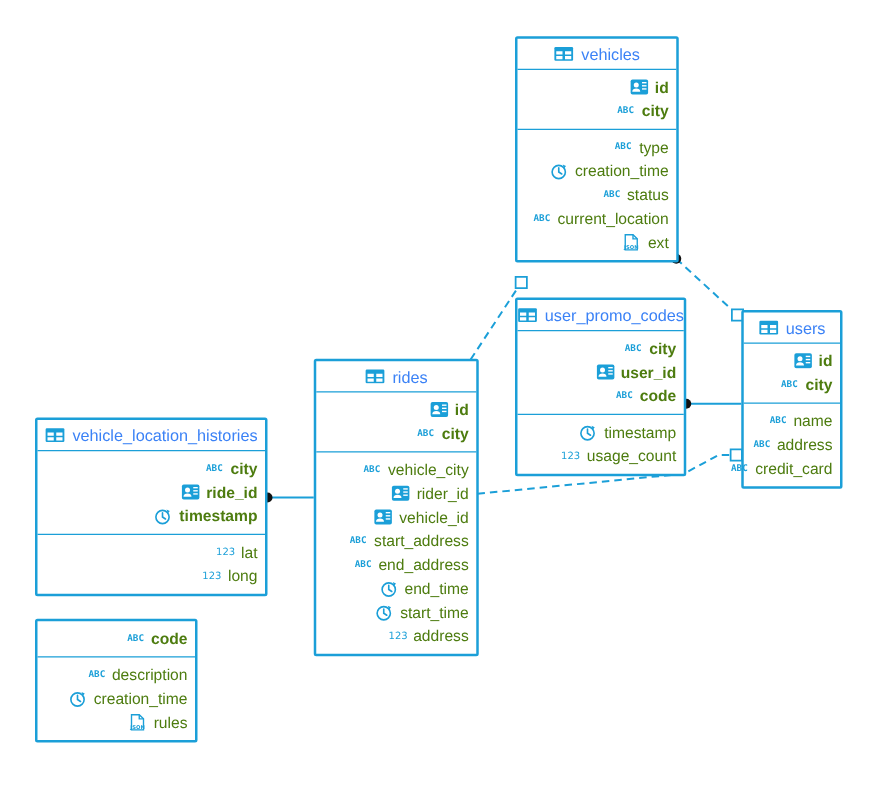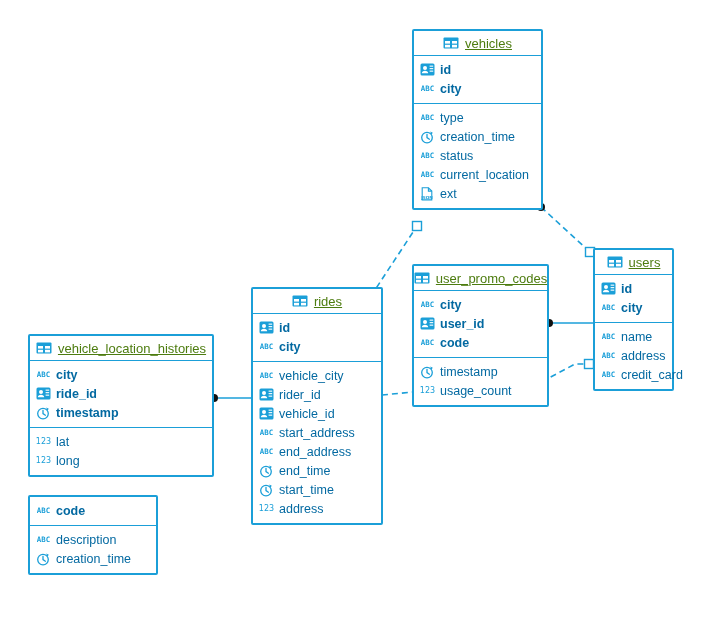--- a/index.html
+++ b/index.html
@@ -35,40 +35,40 @@
   }
   .tbl-title {
     box-sizing: border-box;
     height: 25px;
     border-bottom: 1px solid #1b9fd8;
     display: flex;
     align-items: center;
     justify-content: center;
     gap: 6px;
     font-size: 13px;
-    color: #4d7c0f;
+    color: #3b82f6;
     padding: 0 6px;
-    text-decoration: underline;
   }
   .tbl-section {
     box-sizing: border-box;
     padding: 4px 0 5px 0;
   }
   .tbl-section + .tbl-section {
     border-top: 1px solid #1b9fd8;
   }
   .col {
     display: flex;
     align-items: center;
     gap: 5px;
     height: 19px;
     padding: 0 6px;
     font-size: 12.5px;
-    color: #0369a1;
+    color: #4d7c0f;
     white-space: nowrap;
+    justify-content: flex-end;
   }
   .col.key { font-weight: bold; }
   .ic {
     flex: 0 0 auto;
     width: 15px;
     height: 14px;
     display: inline-block;
     line-height: 0;
   }
   .ic svg { display: block; }
@@ -185,21 +185,21 @@
               <svg width="15" height="14" viewBox="0 0 15 14">
                 <path d="M2.2 0.8h6.2l3.4 3.3v8.8H2.2z" fill="#fff" stroke="#1b9fd8" stroke-width="1.1"></path>
                 <path d="M8.4 0.8v3.3h3.4" fill="none" stroke="#1b9fd8" stroke-width="1.1"></path>
                 <text x="7" y="12.1" font-family="DejaVu Sans, sans-serif" font-size="4.2" font-weight="bold" fill="#1b9fd8" text-anchor="middle">JSON</text>
               </svg>
             </span>
             <span>ext</span>
           </div>
         </div>
       </div>
-      <div class="table" style="left: 412px; top: 264px; width: 137px;">
+      <div class="table" style="left: 412px; top: 238px; width: 137px;">
         <div class="tbl-title">
           <span class="tbl-icon"><svg width="16" height="12" viewBox="0 0 16 12">
               <rect x="0.5" y="0.5" width="15" height="11" rx="1" fill="#1b9fd8"></rect>
               <rect x="2" y="4" width="5" height="2.6" fill="#fff"></rect>
               <rect x="9" y="4" width="5" height="2.6" fill="#fff"></rect>
               <rect x="2" y="7.8" width="5" height="2.6" fill="#fff"></rect>
               <rect x="9" y="7.8" width="5" height="2.6" fill="#fff"></rect>
             </svg></span>
           <span>user_promo_codes</span>
         </div>
@@ -517,17 +517,27 @@
           <div class="col">
             <span class="ic">
               <svg width="15" height="14" viewBox="0 0 15 14">
                 <circle cx="7" cy="7.6" r="5.3" fill="none" stroke="#1b9fd8" stroke-width="1.3"></circle>
                 <path d="M7 4.3V7.6l2.4 1.6" fill="none" stroke="#1b9fd8" stroke-width="1.3" stroke-linecap="round"></path>
                 <path d="M10.2 1.5l2.6 1.3-1.5 1.9z" fill="#1b9fd8"></path>
               </svg>
             </span>
             <span>creation_time</span>
           </div>
+          <div class="col">
+            <span class="ic">
+              <svg width="15" height="14" viewBox="0 0 15 14">
+                <path d="M2.2 0.8h6.2l3.4 3.3v8.8H2.2z" fill="#fff" stroke="#1b9fd8" stroke-width="1.1"></path>
+                <path d="M8.4 0.8v3.3h3.4" fill="none" stroke="#1b9fd8" stroke-width="1.1"></path>
+                <text x="7" y="12.1" font-family="DejaVu Sans, sans-serif" font-size="4.2" font-weight="bold" fill="#1b9fd8" text-anchor="middle">JSON</text>
+              </svg>
+            </span>
+            <span>rules</span>
+          </div>
         </div>
       </div>
     </div>
 
 </div>
 
 </body></html>

